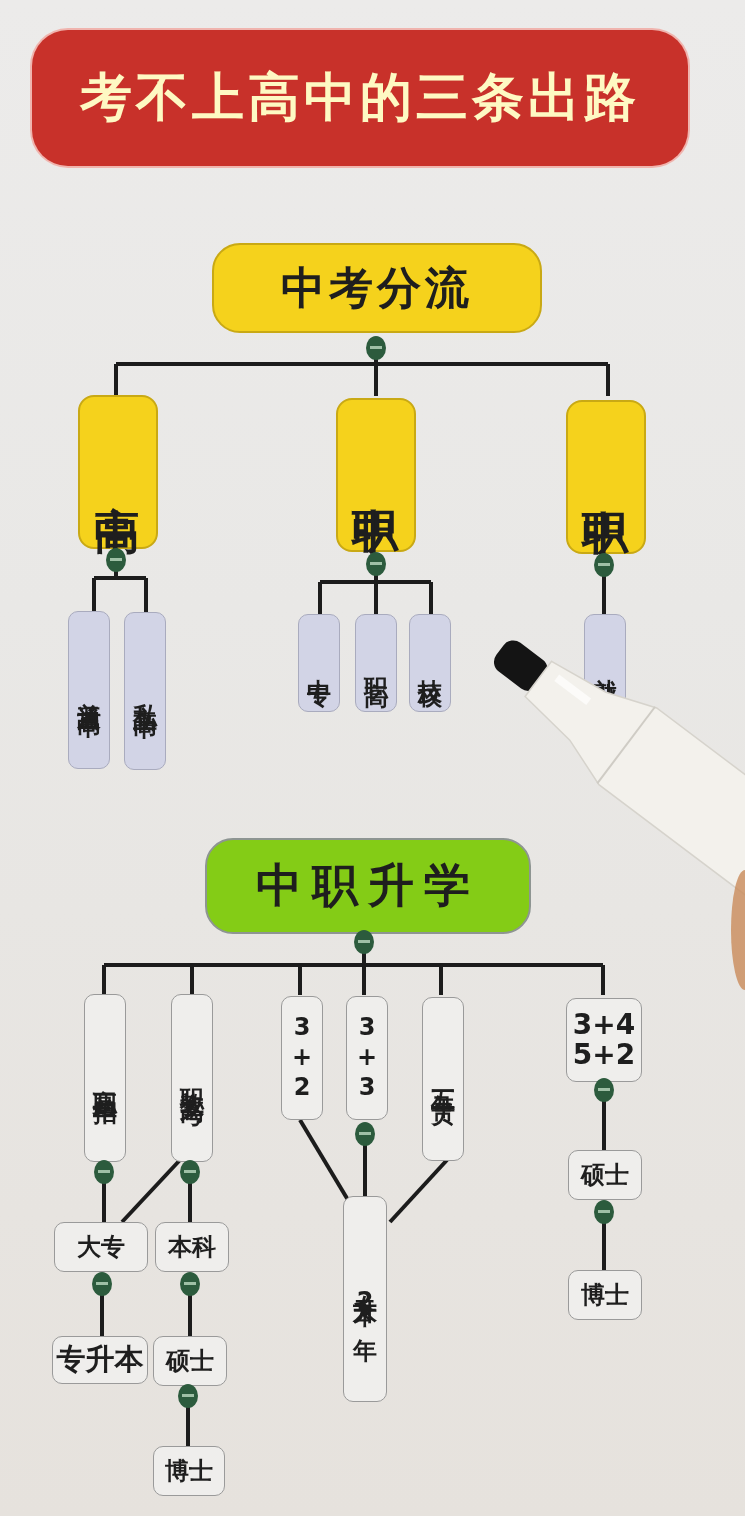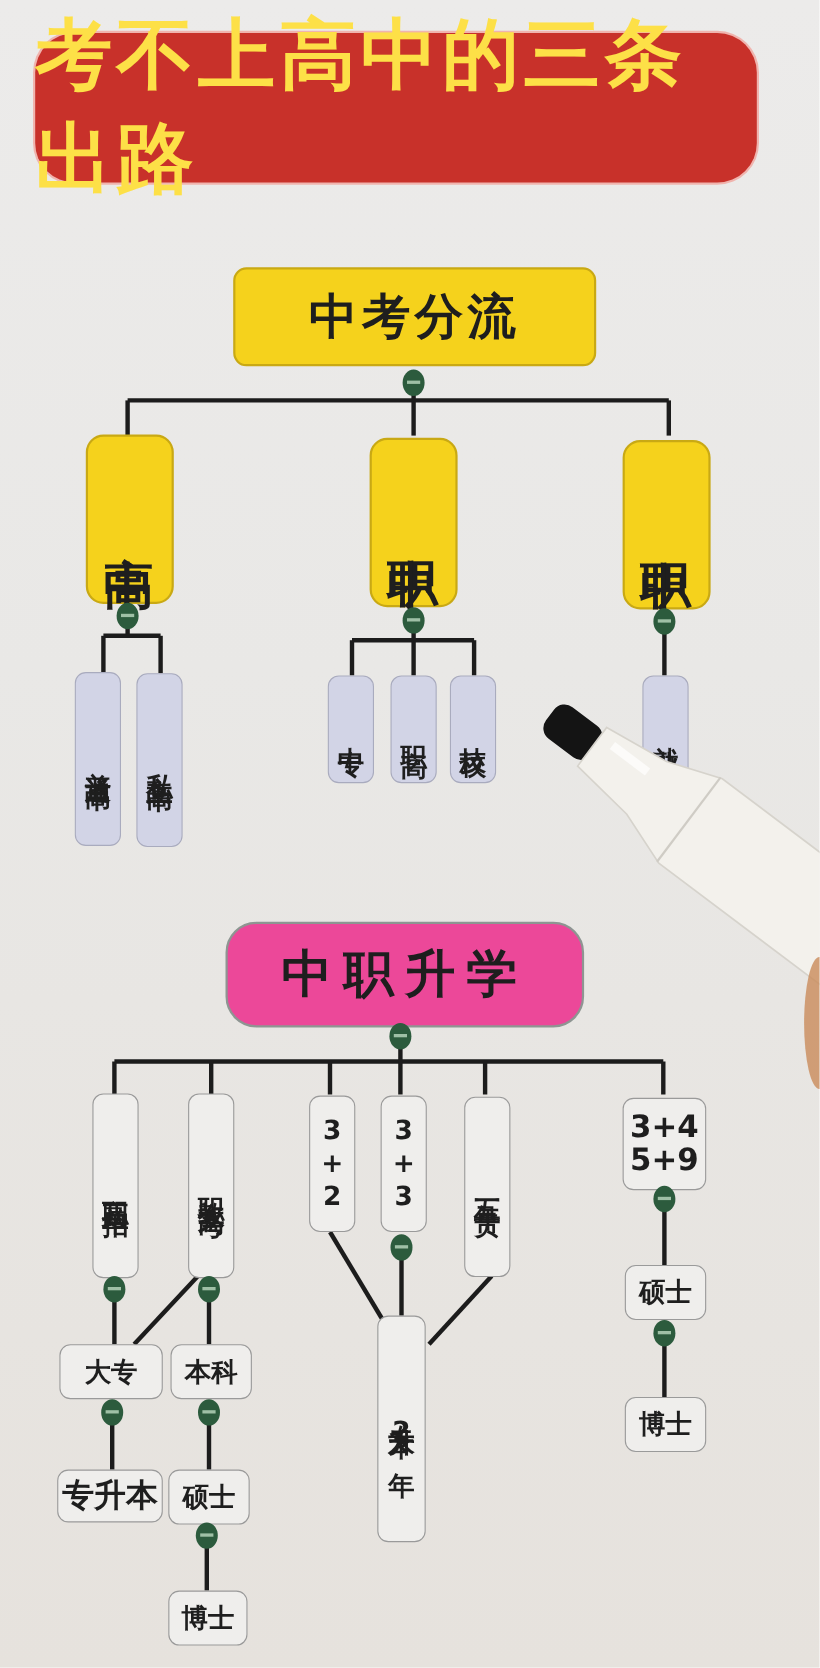--- a/index.html
+++ b/index.html
@@ -2,25 +2,25 @@
 <html><head>
 <meta charset="utf-8">
 <style>
   html,body{margin:0;padding:0;}
   body{width:745px;height:1516px;position:relative;overflow:hidden;
        background:linear-gradient(180deg,#ecebea 0%,#e9e8e6 40%,#e6e2dd 100%);
        font-family:"DejaVu Sans","Liberation Sans",sans-serif;color:#1e1e1e;}
   .abs{position:absolute;}
   .title-banner{left:32px;top:30px;width:656px;height:136px;border-radius:36px;
        background:#c8312a;box-shadow:0 0 0 2px #f0b4ae;display:flex;align-items:center;justify-content:center;}
-  .title-banner span{font-size:70px;font-weight:bold;color:#fde047;letter-spacing:4px;}
+  .title-banner span{font-size:52px;font-weight:bold;color:#fef9c3;letter-spacing:4px;}
   .box{position:absolute;display:flex;align-items:center;justify-content:center;box-sizing:border-box;font-weight:bold;}
   .yellow{background:#f5d21c;border:2px solid #c9a914;border-radius:16px;}
   .lav{background:#d2d4e6;border:1.5px solid #a9abbe;border-radius:10px;}
-  .grey{background:#ec4899;border:2px solid #8e9592;border-radius:28px;}
+  .grey{background:#84cc16;border:2px solid #8e9592;border-radius:28px;}
   .plain{background:#efeeec;border:1.5px solid #9a9a9a;border-radius:10px;}
   .vert{writing-mode:vertical-rl;text-orientation:upright;letter-spacing:4px;}
   .knob{position:absolute;width:20px;height:24px;border-radius:50%;background:#2c5b3d;box-sizing:border-box;}
   .knob::after{content:"";position:absolute;left:4px;right:4px;top:10px;height:3px;background:#9fc0a6;}
   svg.diag{position:absolute;left:0;top:0;}
 </style>
 </head>
 <body>
 
 <div class="abs title-banner">
@@ -69,21 +69,21 @@
 
     <line x1="300" y1="1120" x2="348" y2="1200"></line>
     <line x1="365" y1="1135" x2="365" y2="1196"></line>
     <line x1="447" y1="1160" x2="390" y2="1222"></line>
 
     <line x1="604" y1="1090" x2="604" y2="1150"></line>
     <line x1="604" y1="1210" x2="604" y2="1270"></line>
   </g>
 </svg>
 
-<div class="box yellow" style="left:212px;top:243px;width:330px;height:90px;border-radius:12px;font-size:44px;letter-spacing:4px;">
+<div class="box yellow" style="left:212px;top:243px;width:330px;height:90px;border-radius:28px;font-size:44px;letter-spacing:4px;">
   <span>中考分流</span>
 </div>
 <div class="knob" style="left:366px;top:336px;"></div>
 
 <div class="box yellow vert" style="left:78px;top:395px;width:80px;height:154px;font-size:46px;">
   <span>高中</span>
 </div>
 <div class="box yellow vert" style="left:336px;top:398px;width:80px;height:154px;font-size:46px;">
   <span>中职</span>
 </div>
@@ -128,21 +128,21 @@
   <span>3+2</span>
   </div>
 <div class="box plain vert" style="left:346px;top:996px;width:42px;height:124px;font-size:24px;letter-spacing:2px;">
   <span>3+3</span>
   </div>
 <div class="box plain vert" style="left:422px;top:997px;width:42px;height:164px;font-size:24px;">
   <span>五年一贯</span>
   </div>
 <div class="box plain" style="left:566px;top:998px;width:76px;height:84px;font-size:28px;flex-direction:column;line-height:30px;">
   <span>3+4</span>
-  <span>5+9</span>
+  <span>5+2</span>
 </div>
 
 <div class="knob" style="left:94px;top:1160px;"></div>
 <div class="knob" style="left:180px;top:1160px;"></div>
 <div class="knob" style="left:355px;top:1122px;"></div>
 <div class="knob" style="left:594px;top:1078px;"></div>
 
 <div class="box plain" style="left:54px;top:1222px;width:94px;height:50px;font-size:24px;">
   <span>大专</span>
   </div>

